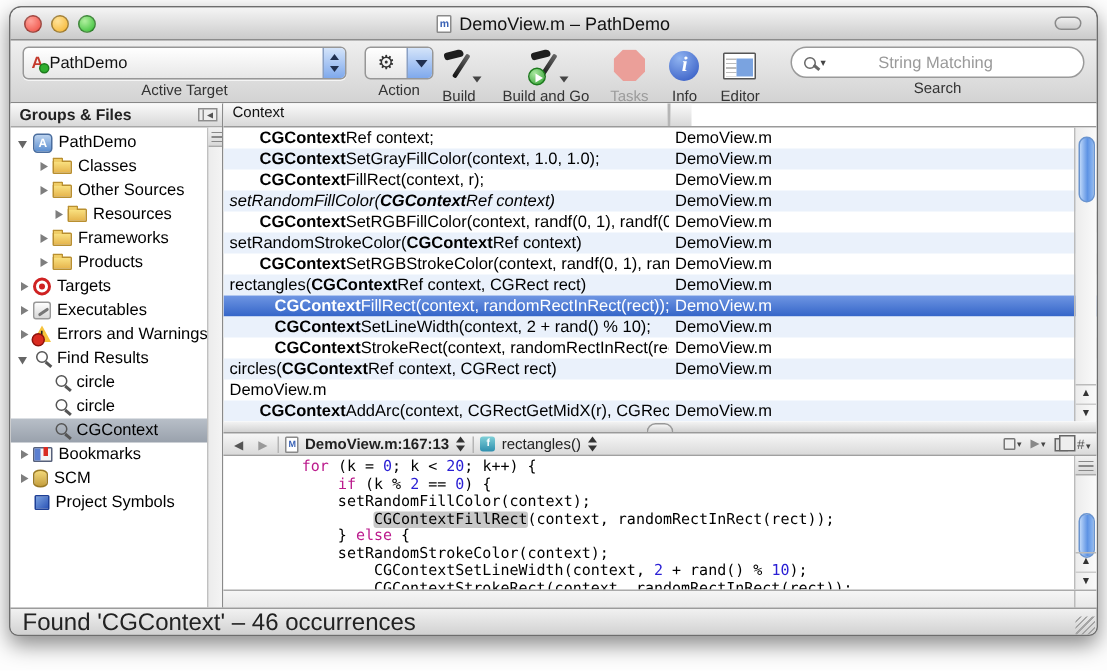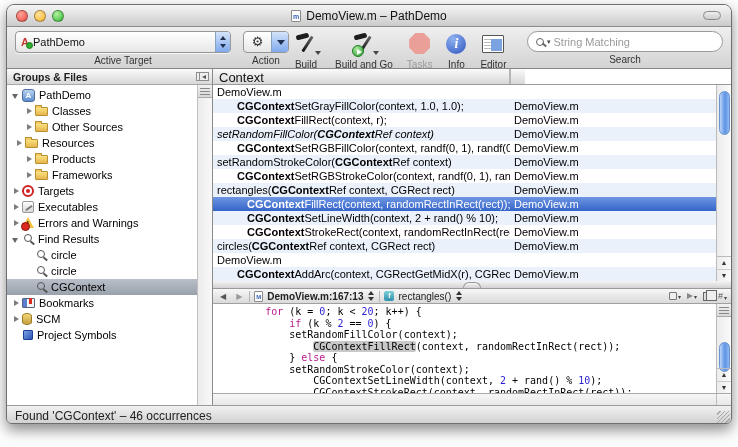--- a/index.html
+++ b/index.html
@@ -73,25 +73,25 @@
     background:repeating-linear-gradient(#bbb 0 1px, transparent 1px 3px); }
   .editoricon::after { content:''; position:absolute; right:1px; top:3px; bottom:1px; width:11px;
     background:linear-gradient(#9cbcе8,#6f9cd9); background:#7aa3e0; }
   .spacer { flex:1; }
   .searchfield { width:196px; height:21px; border:1px solid #9a9a9a; border-radius:11px; background:#fff;
     display:flex; align-items:center; padding:0 8px; gap:3px; }
   .mag { width:8px; height:8px; border:1.5px solid #666; border-radius:50%; position:relative; flex:none; }
   .mag::after { content:''; position:absolute; width:5px; height:1.5px; background:#666;
     right:-4px; bottom:-1px; transform:rotate(40deg); }
   .magarrow { font-size:7px; color:#444; }
-  .placeholder { font-size:11px; color:#9a9a9a; }
+  .placeholder { font-size:11px; color:#9a9a9a;margin-left:32px; }
 
   
   .main { display:flex; height:336px; background:#fff; }
-  .sidebar { width:206px; border-right:1px solid #8a8a8a; display:flex; flex-direction:column; background:#fff; }
+  .sidebar { width:142px; border-right:1px solid #8a8a8a; display:flex; flex-direction:column; background:#fff; }
   .sb-header { height:16px; background:linear-gradient(#fafafa,#d8d8d8); border-bottom:1px solid #a8a8a8;
     display:flex; align-items:center; padding:0 3px 0 6px; }
   .sb-title { font-weight:bold; font-size:10.5px; color:#222; flex:1; }
   .collapse-btn { width:13px; height:9px; border:1px solid #8d8d8d; position:relative; background:#eee; }
   .collapse-btn::before { content:''; position:absolute; left:2px; top:0; bottom:0; width:1px; background:#8d8d8d; }
   .collapse-btn::after { content:''; position:absolute; right:2px; top:1.5px; border-top:2.5px solid transparent;
     border-bottom:2.5px solid transparent; border-right:4px solid #555; }
   .sb-body { flex:1; display:flex; overflow:hidden; }
   .tree { flex:1; padding-top:2px; }
   .sb-scroll { width:15px; border-left:1px solid #c0c0c0; background:linear-gradient(90deg,#ececec,#f8f8f8); }
@@ -132,21 +132,21 @@
   .ticon.book { width:13px; height:10px; background:#f4f4f4; border:1px solid #56607a; border-radius:1px; position:relative; }
   .ticon.book::before { content:''; position:absolute; left:0; top:0; bottom:0; width:4px; background:#5b7fd0; }
   .ticon.book::after { content:''; position:absolute; right:2px; top:-1px; width:3px; height:6px; background:#d92b20; }
   .ticon.scm { width:10px; height:12px; background:linear-gradient(#f3d879,#c59f3e); border:1px solid #9a7a26;
     border-radius:5px / 3px; }
   .ticon.cube { width:10px; height:10px; background:linear-gradient(135deg,#7ba2e0,#2c55b8);
     border:1px solid #1d3f96; border-radius:1px; margin-left:1px; }
 
   
   .rpane { flex:1; display:flex; flex-direction:column; background:#fff; }
-  .list-header { height:16px; display:flex; border-bottom:1px solid #9a9a9a; font-size:13px; color:#111; }
+  .list-header { height:16px; display:flex; border-bottom:1px solid #9a9a9a; font-size:10px; color:#111; }
   .lh-ctx { width:297px; background:linear-gradient(#fafafa,#d8d8d8); border-right:1px solid #b5b5b5; padding:1px 0 0 6px; }
   .lh-loc { flex:1; background:linear-gradient(#b9d0f1,#84a9de); padding:1px 0 0 4px; }
   .lh-corner { width:15px; background:linear-gradient(#fafafa,#d8d8d8); border-left:1px solid #b5b5b5; }
   .list-body { height:196px; position:relative; overflow:hidden; }
   .lrow { height:14px; display:flex; font-size:11px; line-height:14px; white-space:nowrap; color:#000; }
   .lrow.alt { background:#eaf1fb; }
   .lrow.sel { background:linear-gradient(#6f96e3,#3465c8); color:#fff; }
   .lrow .ctx { width:297px; overflow:hidden; }
   .lrow .loc { flex:1; padding-left:4px; overflow:hidden; }
   .lrow b { font-weight:bold; }
@@ -194,21 +194,21 @@
   .code .k { color:#bb1a8c; }
   .code .n { color:#2a1fd4; }
   .code .hl { background:#c8c8c8; border-radius:2px; }
   .editor .vscroll { border-left:1px solid #bbb; }
 
   .hscroll { height:12px; background:linear-gradient(#f6f6f6,#e8e8e8); border-top:1px solid #aaa; position:relative; }
   .hcorner { position:absolute; right:0; top:0; bottom:0; width:15px; border-left:1px solid #bbb; }
 
   
   .statusbar { height:20px; background:linear-gradient(#f1f1f1,#cecece); border-top:1px solid #9b9b9b;
-    display:flex; align-items:center; padding:0 8px; font-size:12px; color:#222; position:relative; }
+    display:flex; align-items:center; padding:0 8px; font-size:16px; color:#222; position:relative; }
   .grip { position:absolute; right:1px; bottom:1px; width:13px; height:13px;
     background:repeating-linear-gradient(135deg, transparent 0 2px, #a5a5a5 2px 3px); }
 </style>
 </head>
 <body>
 
 <div class="window">
 
   <div class="titlebar">
     <div class="lights">
@@ -296,34 +296,34 @@
             <div class="tree-row" style="padding-left: 17px;">
               <span class="disc right"></span>
               <span class="ticon folder"></span>
               <span>Classes</span>
             </div>
             <div class="tree-row" style="padding-left: 17px;">
               <span class="disc right"></span>
               <span class="ticon folder"></span>
               <span>Other Sources</span>
             </div>
-            <div class="tree-row" style="padding-left: 7px;">
+            <div class="tree-row" style="padding-left: 27px;">
               <span class="disc right"></span>
               <span class="ticon folder"></span>
               <span>Resources</span>
             </div>
             <div class="tree-row" style="padding-left: 17px;">
               <span class="disc right"></span>
               <span class="ticon folder"></span>
+              <span>Frameworks</span>
+            </div>
+            <div class="tree-row" style="padding-left: 17px;">
+              <span class="disc right"></span>
+              <span class="ticon folder"></span>
               <span>Products</span>
-            </div>
-            <div class="tree-row" style="padding-left: 17px;">
-              <span class="disc right"></span>
-              <span class="ticon folder"></span>
-              <span>Frameworks</span>
             </div>
             <div class="tree-row" style="padding-left: 4px;">
               <span class="disc right"></span>
               <span class="ticon target"></span>
               <span>Targets</span>
             </div>
             <div class="tree-row" style="padding-left: 4px;">
               <span class="disc right"></span>
               <span class="ticon executable"></span>
               <span>Executables</span>
@@ -375,20 +375,21 @@
       </div>
     </div>
 
     <div class="rpane">
       <div class="list-header">
         <div class="lh-ctx">Context</div>
         <div class="lh-corner"></div>
       </div>
       <div class="list-body" id="list">
           <div class="lrow">
+            <div class="ctx" style="padding-left: 24px;"><b>CGContext</b>Ref context;</div>
             <div class="loc">DemoView.m</div>
           </div>
           <div class="lrow alt">
             <div class="ctx" style="padding-left: 24px;"><b>CGContext</b>SetGrayFillColor(context, 1.0, 1.0);</div>
             <div class="loc">DemoView.m</div>
           </div>
           <div class="lrow">
             <div class="ctx" style="padding-left: 24px;"><b>CGContext</b>FillRect(context, r);</div>
             <div class="loc">DemoView.m</div>
           </div>

